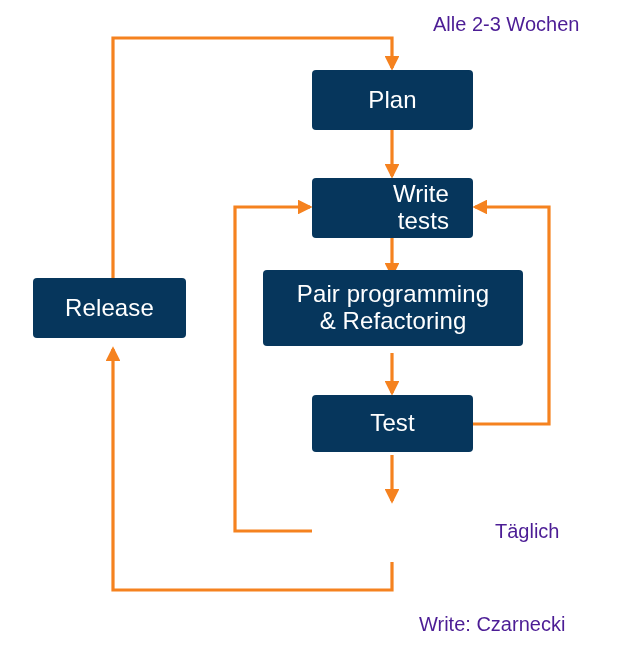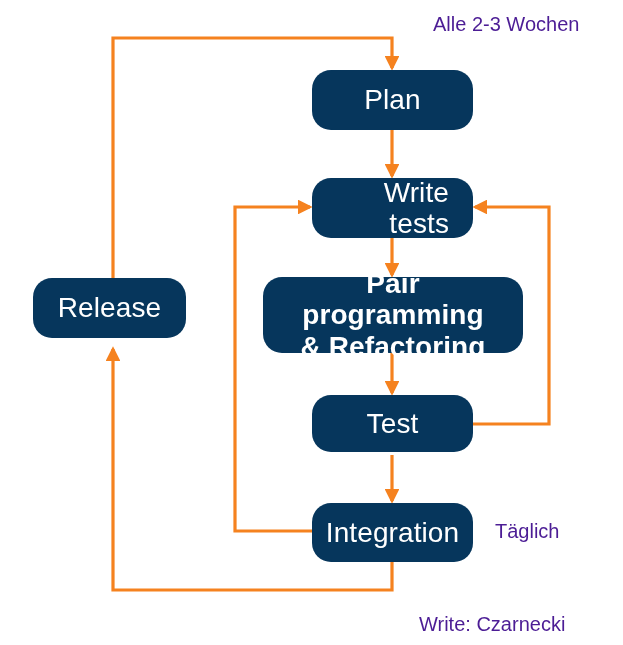--- a/index.html
+++ b/index.html
@@ -20,44 +20,44 @@
   #flow-svg {
     position: absolute;
     left: 0;
     top: 0;
     width: 623px;
     height: 645px;
   }
   .node {
     position: absolute;
     background: #06365c;
-    border-radius: 19px;
+    border-radius: 4px;
     color: #ffffff;
     display: flex;
     align-items: center;
     justify-content: center;
     text-align: center;
-    font-size: 28px;
+    font-size: 24px;
     line-height: 1.12;
     letter-spacing: 0.1px;
     z-index: 2;
     box-sizing: border-box;
     padding: 2px 24px;
     white-space: pre-line;
   }
   .caption {
     position: absolute;
     color: #4c1d95;
     font-size: 20px;
     white-space: nowrap;
     z-index: 3;
   }
   #node-plan        { left: 312px; top: 70px;  width: 161px; height: 60px; }
   #node-write-tests { left: 312px; top: 178px; width: 161px; height: 60px; text-align: right; }
-  #node-pair        { left: 263px; top: 277px; width: 260px; height: 76px; font-weight: bold; }
+  #node-pair        { left: 263px; top: 270px; width: 260px; height: 76px; }
   #node-test        { left: 312px; top: 395px; width: 161px; height: 57px; }
   #node-integration { left: 312px; top: 503px; width: 161px; height: 59px; }
   #node-release     { left: 33px;  top: 278px; width: 153px; height: 60px; }
   #caption-cadence  { left: 433px; top: 13px; }
   #caption-daily    { left: 487px; top: 520px; margin-left: 8px; }
   #caption-source   { left: 419px; top: 613px; }
 </style>
 </head>
 <body>
 
@@ -89,21 +89,20 @@
 
   <div class="node" id="node-plan">Plan</div>
 
   <div class="node" id="node-write-tests">Write tests</div>
 
   <div class="node" id="node-pair">Pair programming
 &amp; Refactoring</div>
 
   <div class="node" id="node-test">Test</div>
 
-  <div class="node" id="node-integration">Integration</div>
 
   <div class="node" id="node-release">Release</div>
 
   <div class="caption" id="caption-cadence">Alle 2-3 Wochen</div>
 
   <div class="caption" id="caption-daily">Täglich</div>
 
   <div class="caption" id="caption-source">Write: Czarnecki</div>
 
 </div>

